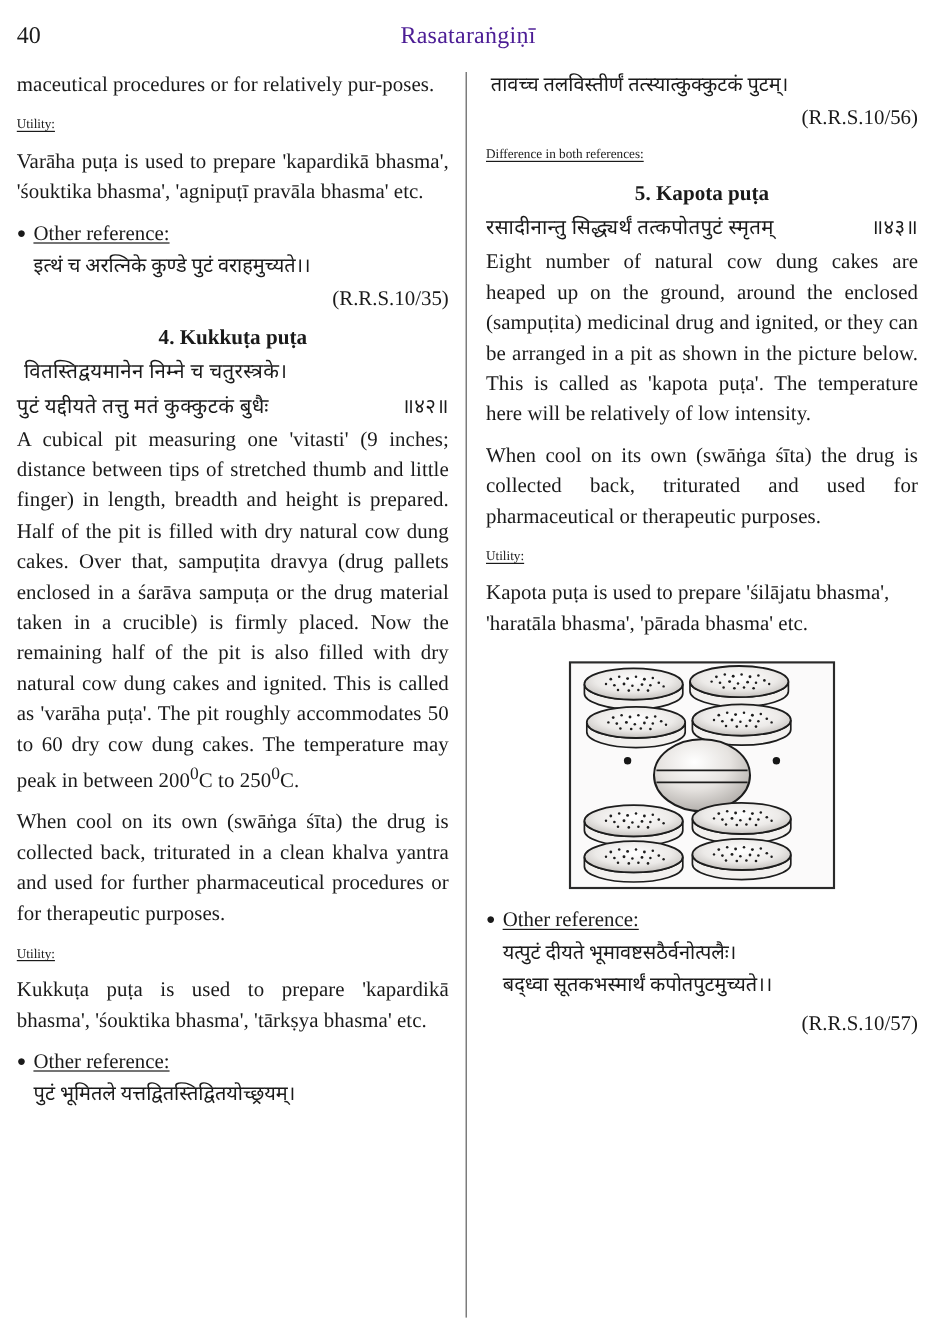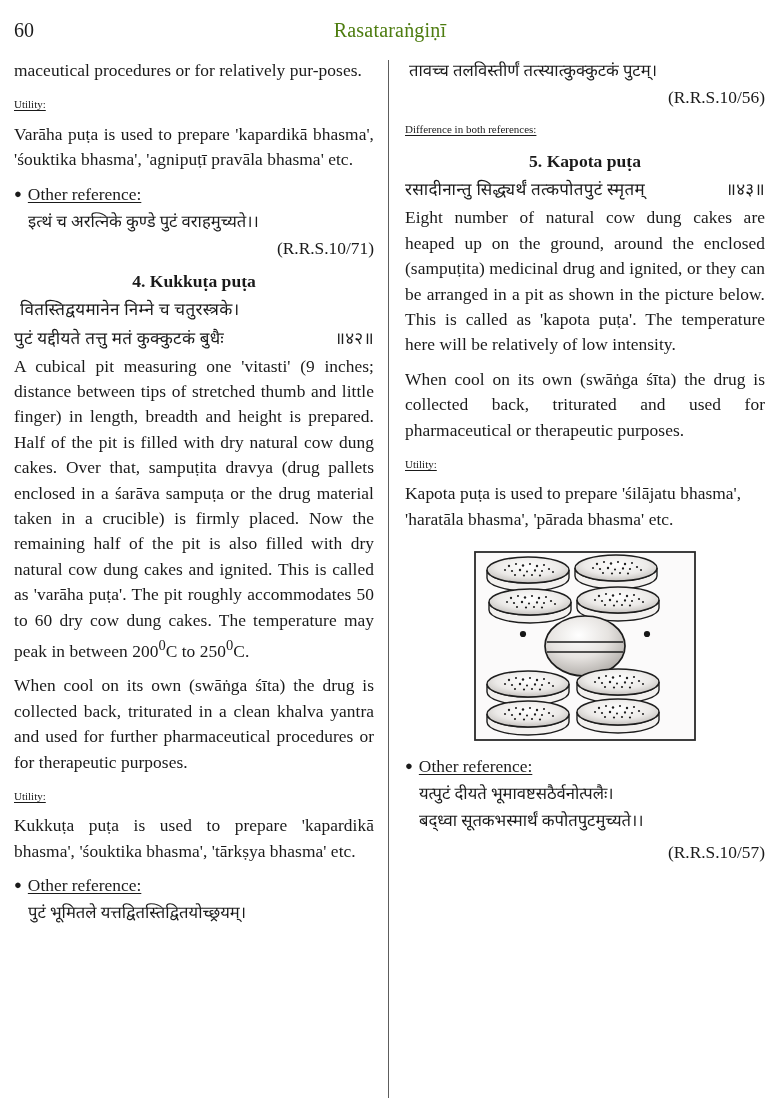--- a/index.html
+++ b/index.html
@@ -40,21 +40,21 @@
     color: #1c1c1c;
   }
   .booktitle {
     position: absolute;
     left: 0;
     right: 0;
     top: 0;
     text-align: center;
     font-size: 20px;
     line-height: 24px;
-    color: #4d7c0f;
+    color: #4c1d95;
     letter-spacing: 0.2px;
   }
 
   
   .columns {
     position: absolute;
     top: 58px;
     left: 14px;
     right: 14px;
     bottom: 6px;
@@ -160,21 +160,21 @@
     justify-content: center;
   }
   .figure svg { display: block; }
 </style>
 </head>
 <body>
 
 <div class="page">
 
   <div class="header">
-    <div class="folio">60</div>
+    <div class="folio">40</div>
     <div class="booktitle">Rasataraṅgiṇī</div>
   </div>
 
   <div class="columns">
 
     <div class="col col-left">
 
       <p class="body">maceutical procedures or for relatively pur-poses.</p>
 
       <div class="heading-ul">
@@ -183,21 +183,21 @@
 
       <p class="body">Varāha puṭa is used to prepare 'kapardikā bhasma', 'śouktika bhasma', 'agnipuṭī pravāla bhasma' etc.</p>
 
       <div class="bullet-line">
         <span class="dot">●</span>
         <span class="lbl">Other reference:</span>
       </div>
 
       <p class="sanskrit">इत्थं च अरत्निके कुण्डे पुटं वराहमुच्यते।।</p>
 
-      <p class="ref">(R.R.S.10/71)</p>
+      <p class="ref">(R.R.S.10/35)</p>
 
       <p class="section-title">4. Kukkuṭa puṭa</p>
 
       <p class="verse pad">वितस्तिद्वयमानेन  निम्ने  च  चतुरस्त्रके।</p>
       <p class="verse spread">
         <span>पुटं यद्दीयते तत्तु मतं कुक्कुटकं बुधैः</span>
         <span>॥४२॥</span>
       </p>
 
       <p class="body"><span>A cubical pit measuring one 'vitasti' (9 inches; distance between tips of stretched thumb and little finger) in length, breadth and height is prepared. Half of the pit is filled with dry natural cow dung cakes. Over that, sampuṭita dravya (drug pallets enclosed in a śarāva sampuṭa or the drug material taken in a crucible) is firmly placed. Now the remaining half of the pit is also filled with dry natural cow dung cakes and ignited. This is called as 'varāha puṭa'. The pit roughly accommodates 50 to 60 dry cow dung cakes. The temperature may peak in between 200</span><sup>0</sup><span>C to 250</span><sup>0</sup><span>C.</span></p>

